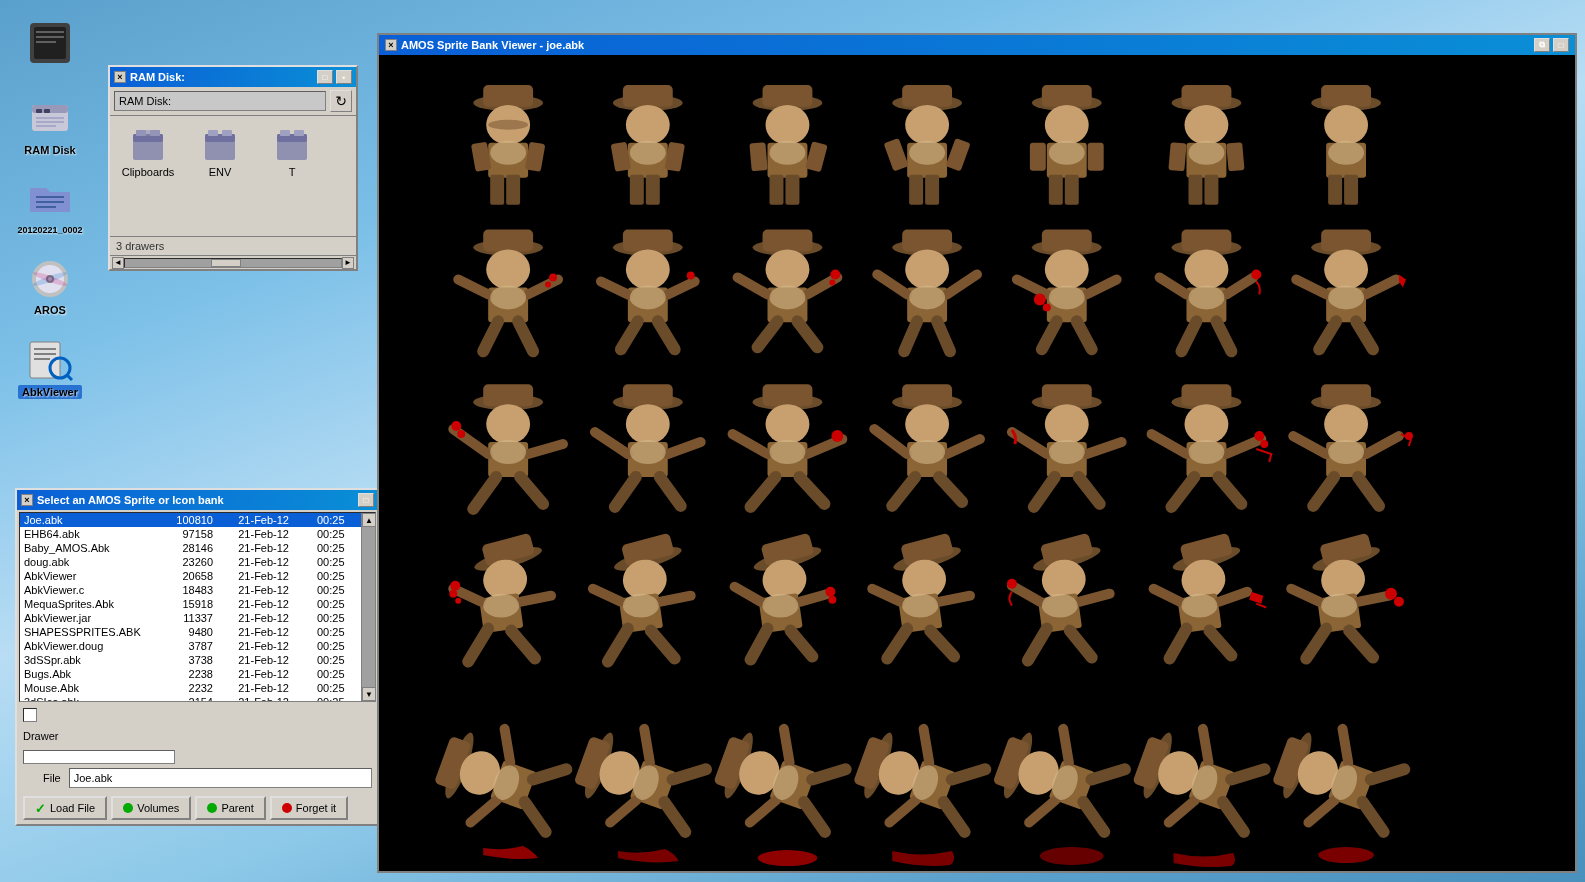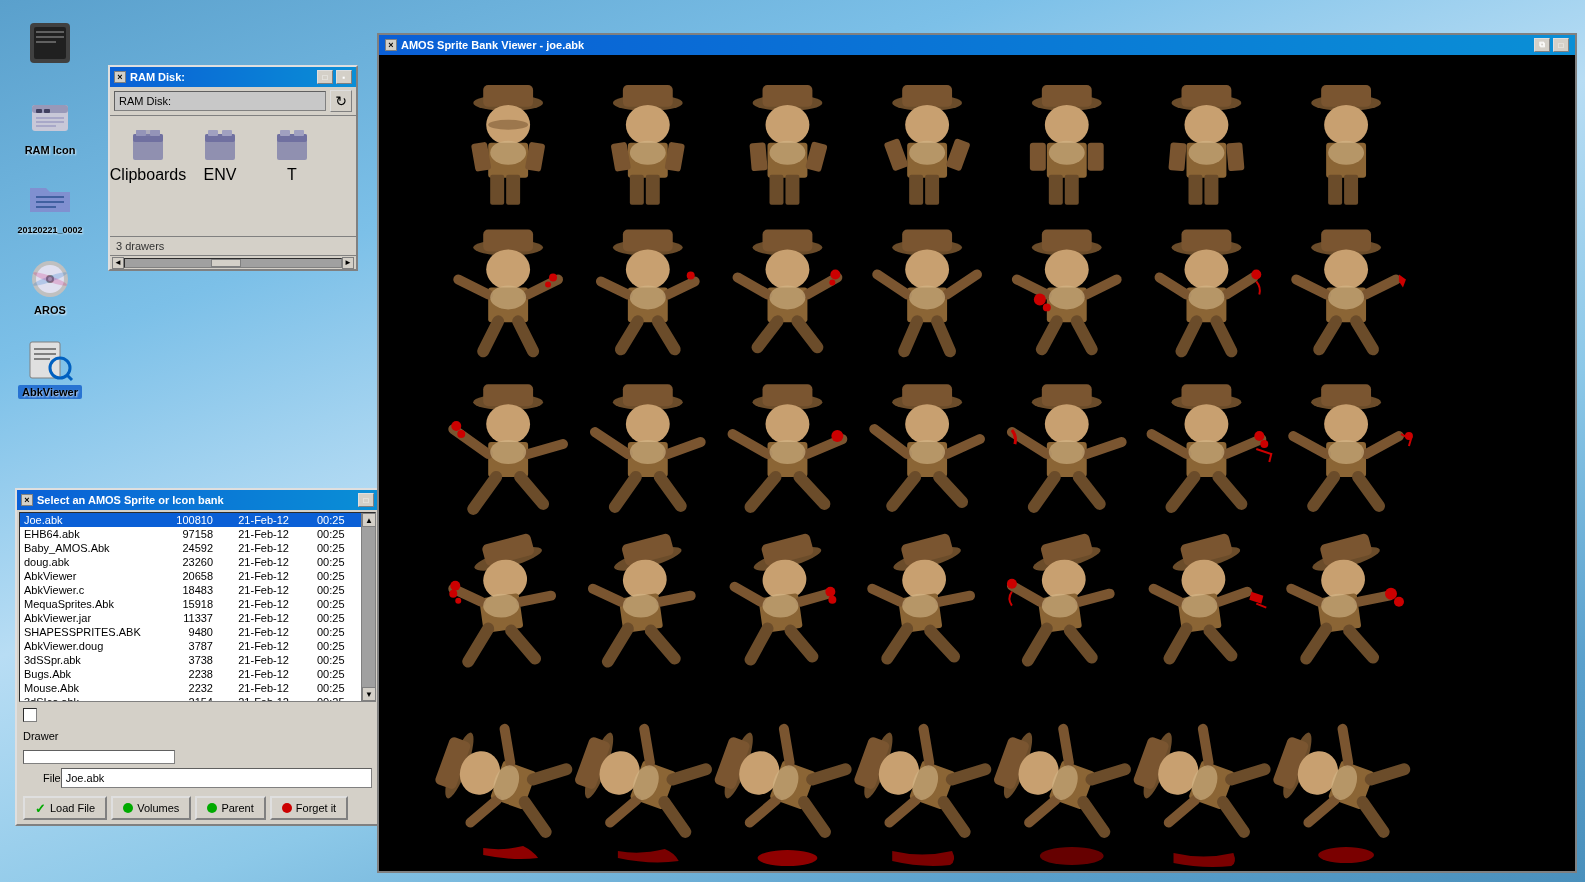--- a/index.html
+++ b/index.html
@@ -150,21 +150,21 @@
 
     .drawer-icon-img {
       width: 40px;
       height: 40px;
       display: flex;
       align-items: center;
       justify-content: center;
     }
 
     .drawer-icon-label {
-      font-size: 16px;
+      font-size: 11px;
       text-align: center;
       margin-top: 2px;
     }
 
     .window-statusbar {
       padding: 3px 6px;
       font-size: 11px;
       color: #333;
       border-top: 1px solid #808080;
       background: #d4d0c8;
@@ -296,20 +296,21 @@
     .drawer-row {
       display: flex;
       align-items: flex-start;
       gap: 8px;
       flex-direction: column;
     }
 
     .file-row-input {
       display: flex;
       align-items: center;
+      gap: 8px;
     }
 
     .small-checkbox {
       width: 14px;
       height: 14px;
       border: 1px inset #808080;
       background: white;
       display: flex;
       align-items: center;
       justify-content: center;
@@ -452,21 +453,21 @@
       <svg width="48" height="48" viewBox="0 0 48 48">
         <rect x="6" y="12" width="36" height="26" rx="3" fill="#c8c8d8"></rect>
         <rect x="6" y="12" width="36" height="8" rx="3" fill="#9898b8"></rect>
         <rect x="10" y="16" width="6" height="4" rx="1" fill="#404060"></rect>
         <rect x="18" y="16" width="6" height="4" rx="1" fill="#404060"></rect>
         <rect x="10" y="24" width="28" height="2" fill="#a8a8c8"></rect>
         <rect x="10" y="28" width="28" height="2" fill="#a8a8c8"></rect>
         <rect x="10" y="32" width="20" height="2" fill="#a8a8c8"></rect>
       </svg>
     </div>
-    <span class="icon-label">RAM Icon</span>
+    <span class="icon-label">RAM Disk</span>
   </div>
 
 
   <div class="desktop-icon" style="margin-top:5px;">
     <div class="icon-img">
       <svg width="48" height="48" viewBox="0 0 48 48">
         <path d="M4 18 L4 38 L44 38 L44 18 Z" fill="#6080c0"></path>
         <path d="M4 14 L20 14 L24 18 L44 18 L44 38 L4 38 Z" fill="#8090d0"></path>
         <rect x="10" y="22" width="28" height="2" fill="#4060a0"></rect>
         <rect x="10" y="27" width="28" height="2" fill="#4060a0"></rect>
@@ -592,21 +593,21 @@
         <span class="file-time">00:25</span>
       </div>
       <div class="file-row">
         <span class="file-name">EHB64.abk</span>
         <span class="file-size">97158</span>
         <span class="file-date">21-Feb-12</span>
         <span class="file-time">00:25</span>
       </div>
       <div class="file-row">
         <span class="file-name">Baby_AMOS.Abk</span>
-        <span class="file-size">24592</span>
+        <span class="file-size">28146</span>
         <span class="file-date">21-Feb-12</span>
         <span class="file-time">00:25</span>
       </div>
       <div class="file-row">
         <span class="file-name">doug.abk</span>
         <span class="file-size">23260</span>
         <span class="file-date">21-Feb-12</span>
         <span class="file-time">00:25</span>
       </div>
       <div class="file-row">

